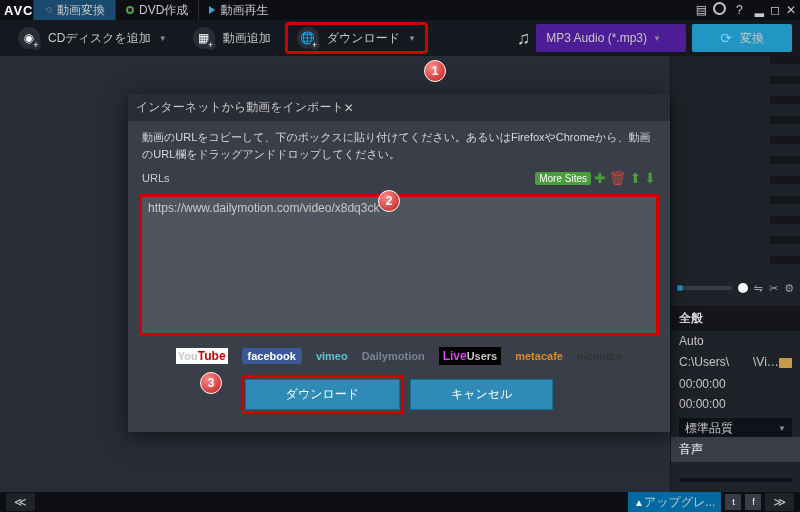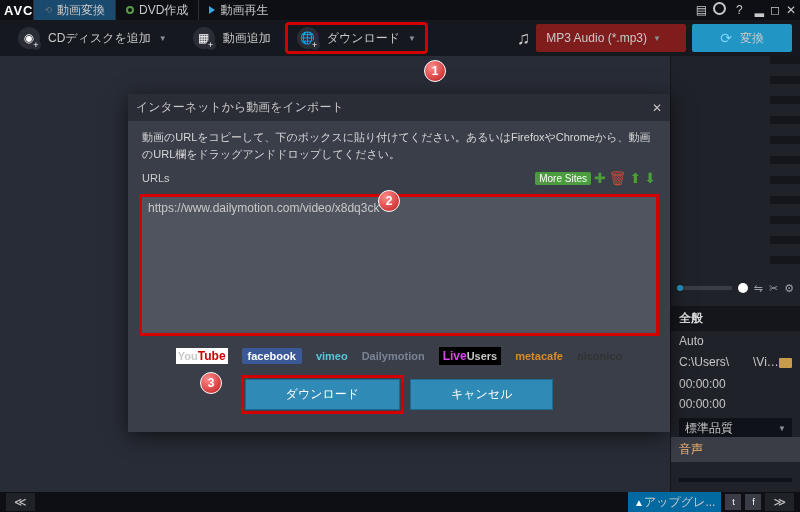--- a/index.html
+++ b/index.html
@@ -11,47 +11,47 @@
 .tab-play{width:0;height:0;border-left:6px solid #3ba7e0;border-top:4px solid transparent;border-bottom:4px solid transparent}
 .tab-arrow{color:#6a6d76;font-size:9px}
 .spacer{flex:1}
 .winbtns{display:flex;gap:6px;align-items:center;color:#c8c8c8;font-size:13px}
 .winbtns span{cursor:pointer}
 .mainbar{height:36px;background:#15181f;display:flex;align-items:center;padding:0 8px;gap:6px}
 .mainbtn{display:flex;align-items:center;gap:8px;height:28px;padding:0 10px;color:#eaeaea;font-size:12px;border-radius:2px}
 .mainbtn.hl{outline:3px solid #d40000;outline-offset:-1px}
 .circbtn{width:22px;height:22px;border-radius:50%;background:#2a2d36;display:flex;align-items:center;justify-content:center;font-size:12px;color:#fff;position:relative}
 .circbtn::after{content:"+";position:absolute;right:-1px;bottom:-1px;background:#2a2d36;border-radius:50%;width:10px;height:10px;font-size:9px;line-height:10px;text-align:center}
-.format-sel{display:flex;align-items:center;gap:6px;height:28px;padding:0 10px;background:#7f1d1d;border-radius:2px}
+.format-sel{display:flex;align-items:center;gap:6px;height:28px;padding:0 10px;background:#4c1d95;border-radius:2px}
 .drop{color:#8a8d96;font-size:8px}
 .convert-btn{height:28px;padding:0 28px;background:#2196c4;color:#fff;display:flex;align-items:center;border-radius:2px;gap:8px}
 .body-area{height:436px;background:#282c36;display:flex}
 .main-col{flex:1;position:relative}
 .side-col{width:130px;background:#1f2229;position:relative;border-left:1px solid #14161c}
 .film-deco{position:absolute;right:0;top:0;width:30px;height:220px;background:repeating-linear-gradient(180deg,#14161c 0 8px,transparent 8px 20px)}
 .timeline{position:absolute;top:222px;left:0;right:0;height:20px;display:flex;align-items:center;gap:6px;padding:0 6px}
 .tl-line{flex:1;height:4px;background:#3a3d46;position:relative}
 .tl-line::before{content:"";position:absolute;left:0;top:-1px;width:6px;height:6px;background:#2196c4;border-radius:50%}
 .tl-knob{width:10px;height:10px;border-radius:50%;background:#fff}
 .tl-icon{color:#9a9da6;font-size:11px}
 .props{position:absolute;top:250px;left:0;right:0}
 .prop-hdr{background:#14161c;padding:4px 8px;color:#ddd;font-weight:bold}
 .prop-row{padding:3px 8px;display:flex;align-items:center;justify-content:space-between;color:#aaa;font-size:11px}
 .folder-icon{width:14px;height:10px;background:#c79b4a;display:inline-block;border-radius:1px}
 .prop-select{background:#0f1218;padding:2px 6px;display:flex;justify-content:space-between;align-items:center;margin:4px 8px}
-.audio-hdr{position:absolute;bottom:30px;left:0;right:0;background:#3a3d46;padding:4px 8px;color:#fdba74}
+.audio-hdr{position:absolute;bottom:30px;left:0;right:0;background:#3a3d46;padding:4px 8px;color:#ffffff}
 .slider{position:absolute;bottom:10px;left:8px;right:8px;height:4px;background:#0f1218}
 .footer{position:absolute;bottom:0;left:0;right:0;height:20px;background:#0d0f14;display:flex;align-items:center;justify-content:space-between;padding:0 6px}
 .nav-btn{background:#1f2229;padding:2px 8px;color:#c8c8c8}
 .social{display:flex;gap:4px;align-items:center}
 .social-icon{width:16px;height:16px;background:#3a3d46;display:flex;align-items:center;justify-content:center;font-size:9px;color:#fff}
 .upgrade{background:#0369a1;padding:2px 6px;color:#fff;font-size:10px}
 
 .dialog{position:absolute;left:128px;top:94px;width:542px;background:#3a3e49;box-shadow:0 4px 20px rgba(0,0,0,0.6);z-index:10}
-.dlg-title{background:#2a2d36;padding:5px 8px;display:flex;justify-content:space-between;align-items:center;color:#eee;font-size:12px}
+.dlg-title{background:#2a2d36;padding:5px 8px;display:flex;align-items:center;color:#eee;font-size:12px}
 .dlg-body{padding:8px 14px}
 .dlg-instr{color:#d8d8d8;font-size:11px;line-height:1.5;margin-bottom:8px}
 .urls-hdr{display:flex;justify-content:space-between;align-items:center;margin-bottom:11px}
 .urls-label{color:#ccc;font-size:11px}
 .url-actions{display:flex;gap:3px;align-items:center}
 .more-sites{background:#4a9c3c;color:#fff;padding:1px 4px;font-size:10px;border-radius:2px}
 .ua-icon{font-size:14px}
 .url-box{background:#50545f;outline:3px solid #d40000;height:136px;padding:4px 6px;color:#e8e8e8;font-size:11px;overflow:hidden}
 .dlg-logos{display:flex;gap:14px;align-items:center;justify-content:center;margin:14px 0 14px}
 .dlg-logos span{font-size:11px;font-weight:bold}

